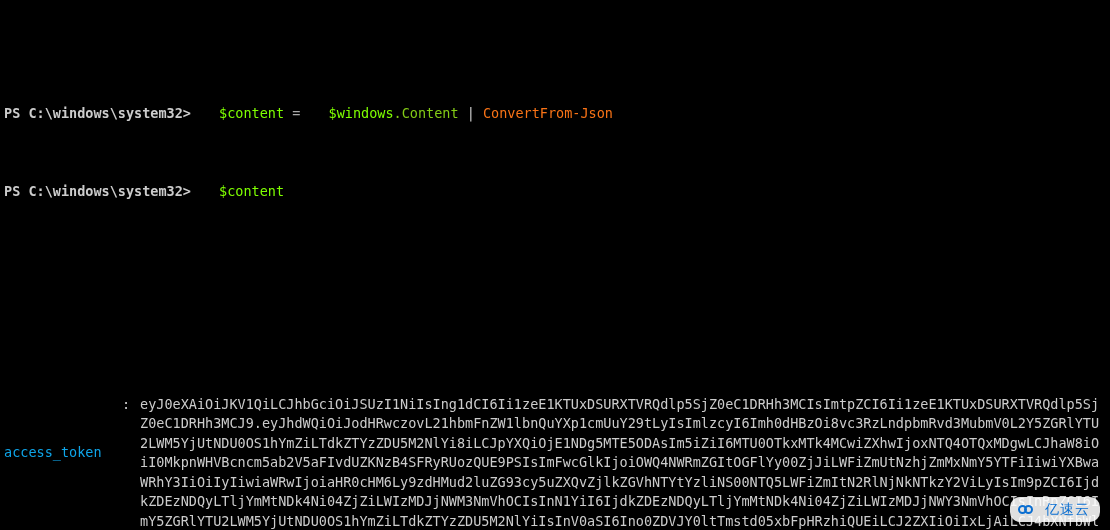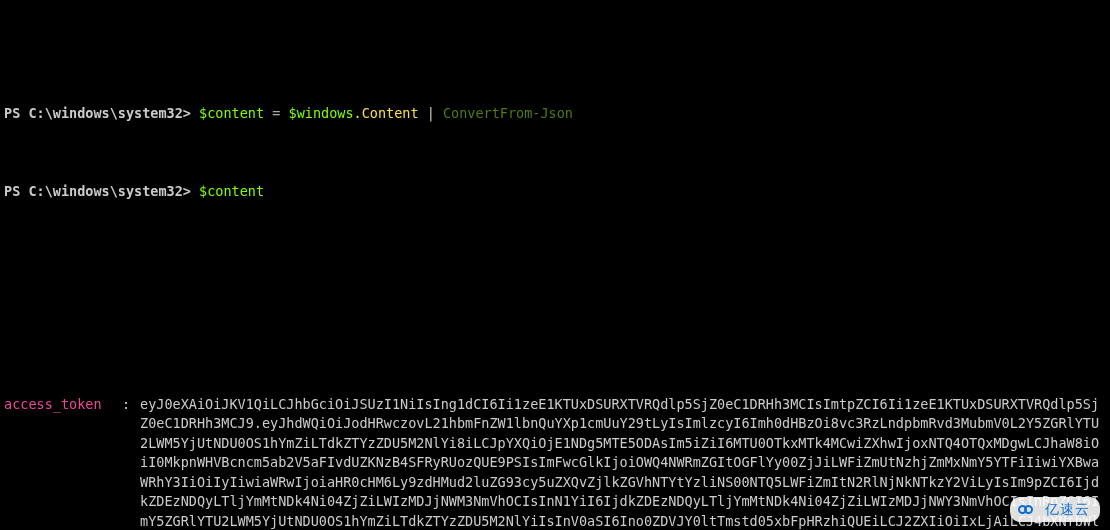--- a/index.html
+++ b/index.html
@@ -11,30 +11,30 @@
       line-height: 19.5px;
       width: 1110px;
       height: 530px;
       overflow: hidden;
       padding: 6px 0 0 4px;
       position: relative;
       white-space: pre;
     }
     .line { white-space: pre; }
     .prompt { color: #cccccc; font-weight: bold; }
-    .var { color: #7FFF00; }
-    .prop { color: #fde047; }
+    .var { color: #7FFF00; margin-left: 20px; }
+    .prop { color: #84cc16; }
     .pipe { color: #cccccc; }
-    .cmd { color: #4d7c0f; }
+    .cmd { color: #f97316; }
     .eq { color: #aaaaaa; }
     .blank { height: 19.5px; }
 
     .kv-block { margin-top: 18px; }
     .kv { display: flex; align-items: flex-start; }
-    .kv-key { width: 118px; flex: 0 0 118px; color: #ec4899; }
+    .kv-key { width: 118px; flex: 0 0 118px; color: #0ea5e9; margin-top: 48px; }
     .kv-sep { width: 18px; flex: 0 0 18px; color: #cccccc; text-align: left; }
     .kv-val { color: #cccccc; flex: 1 1 auto; white-space: pre-wrap; word-break: break-all; font-family: inherit; }
     .token-val { max-width: 964px; }
 
     .watermark {
       position: absolute;
       right: 10px;
       bottom: 8px;
       background: rgba(255,255,255,0.88);
       border-radius: 10px;

